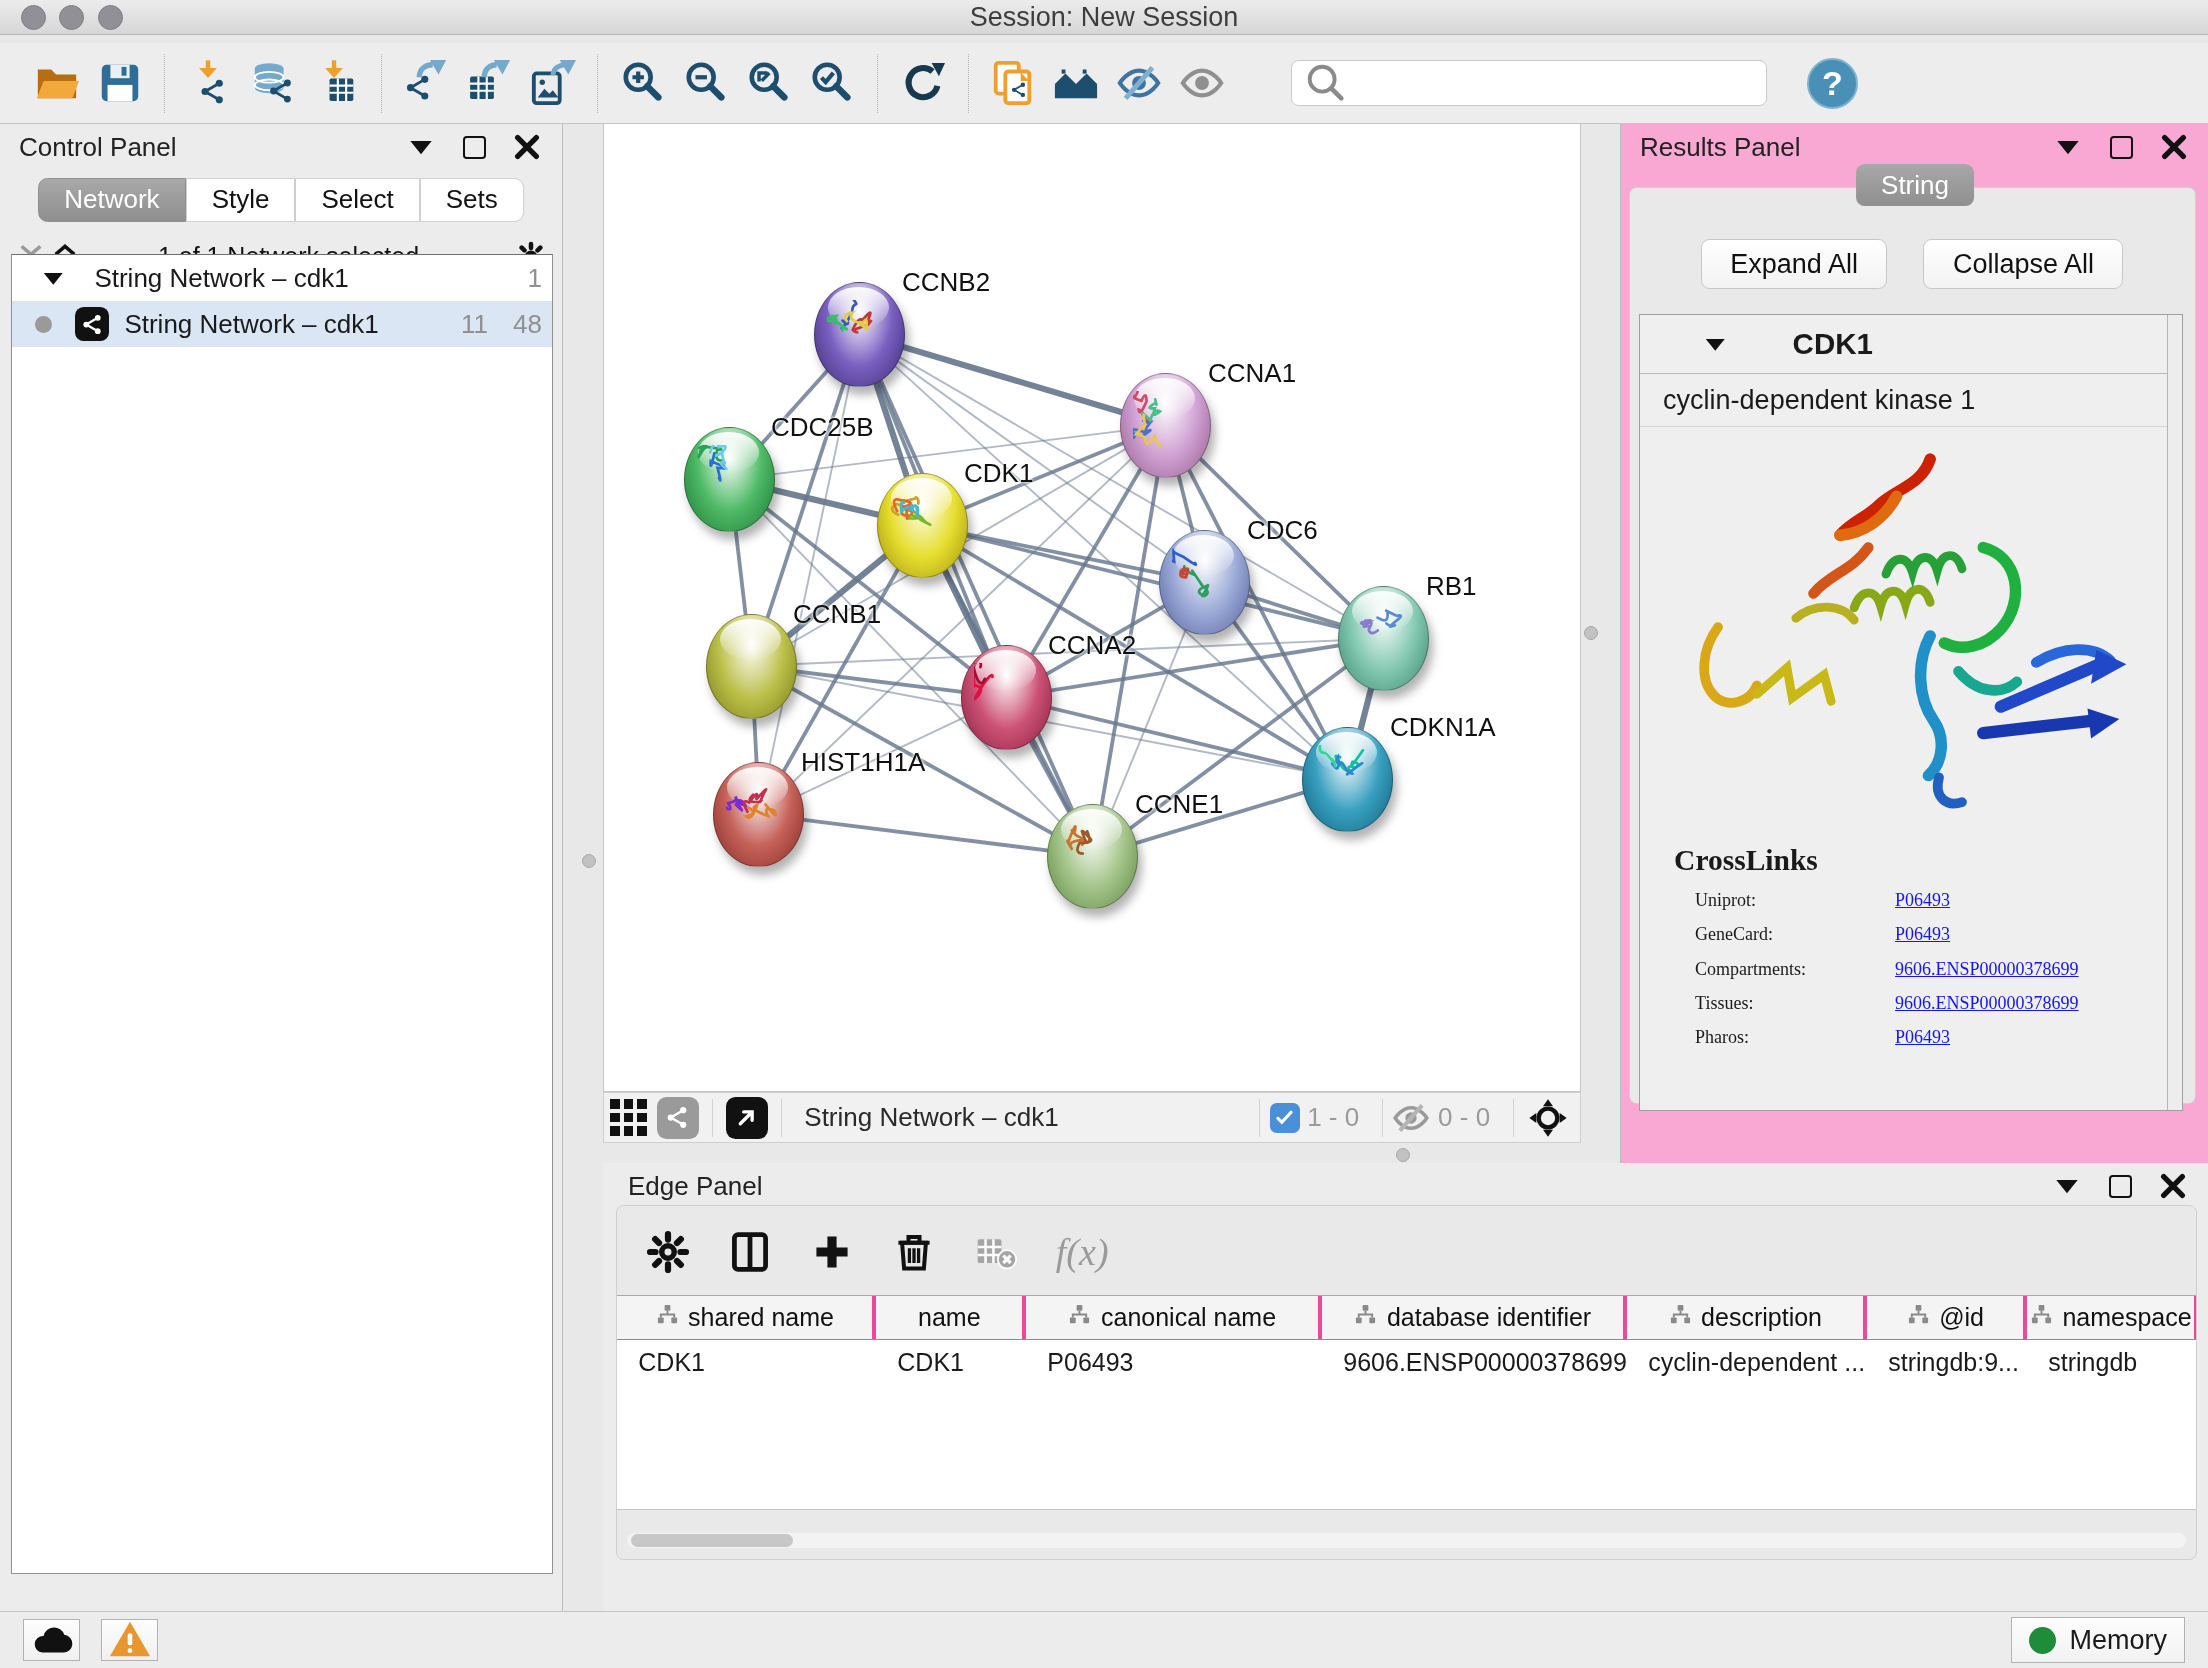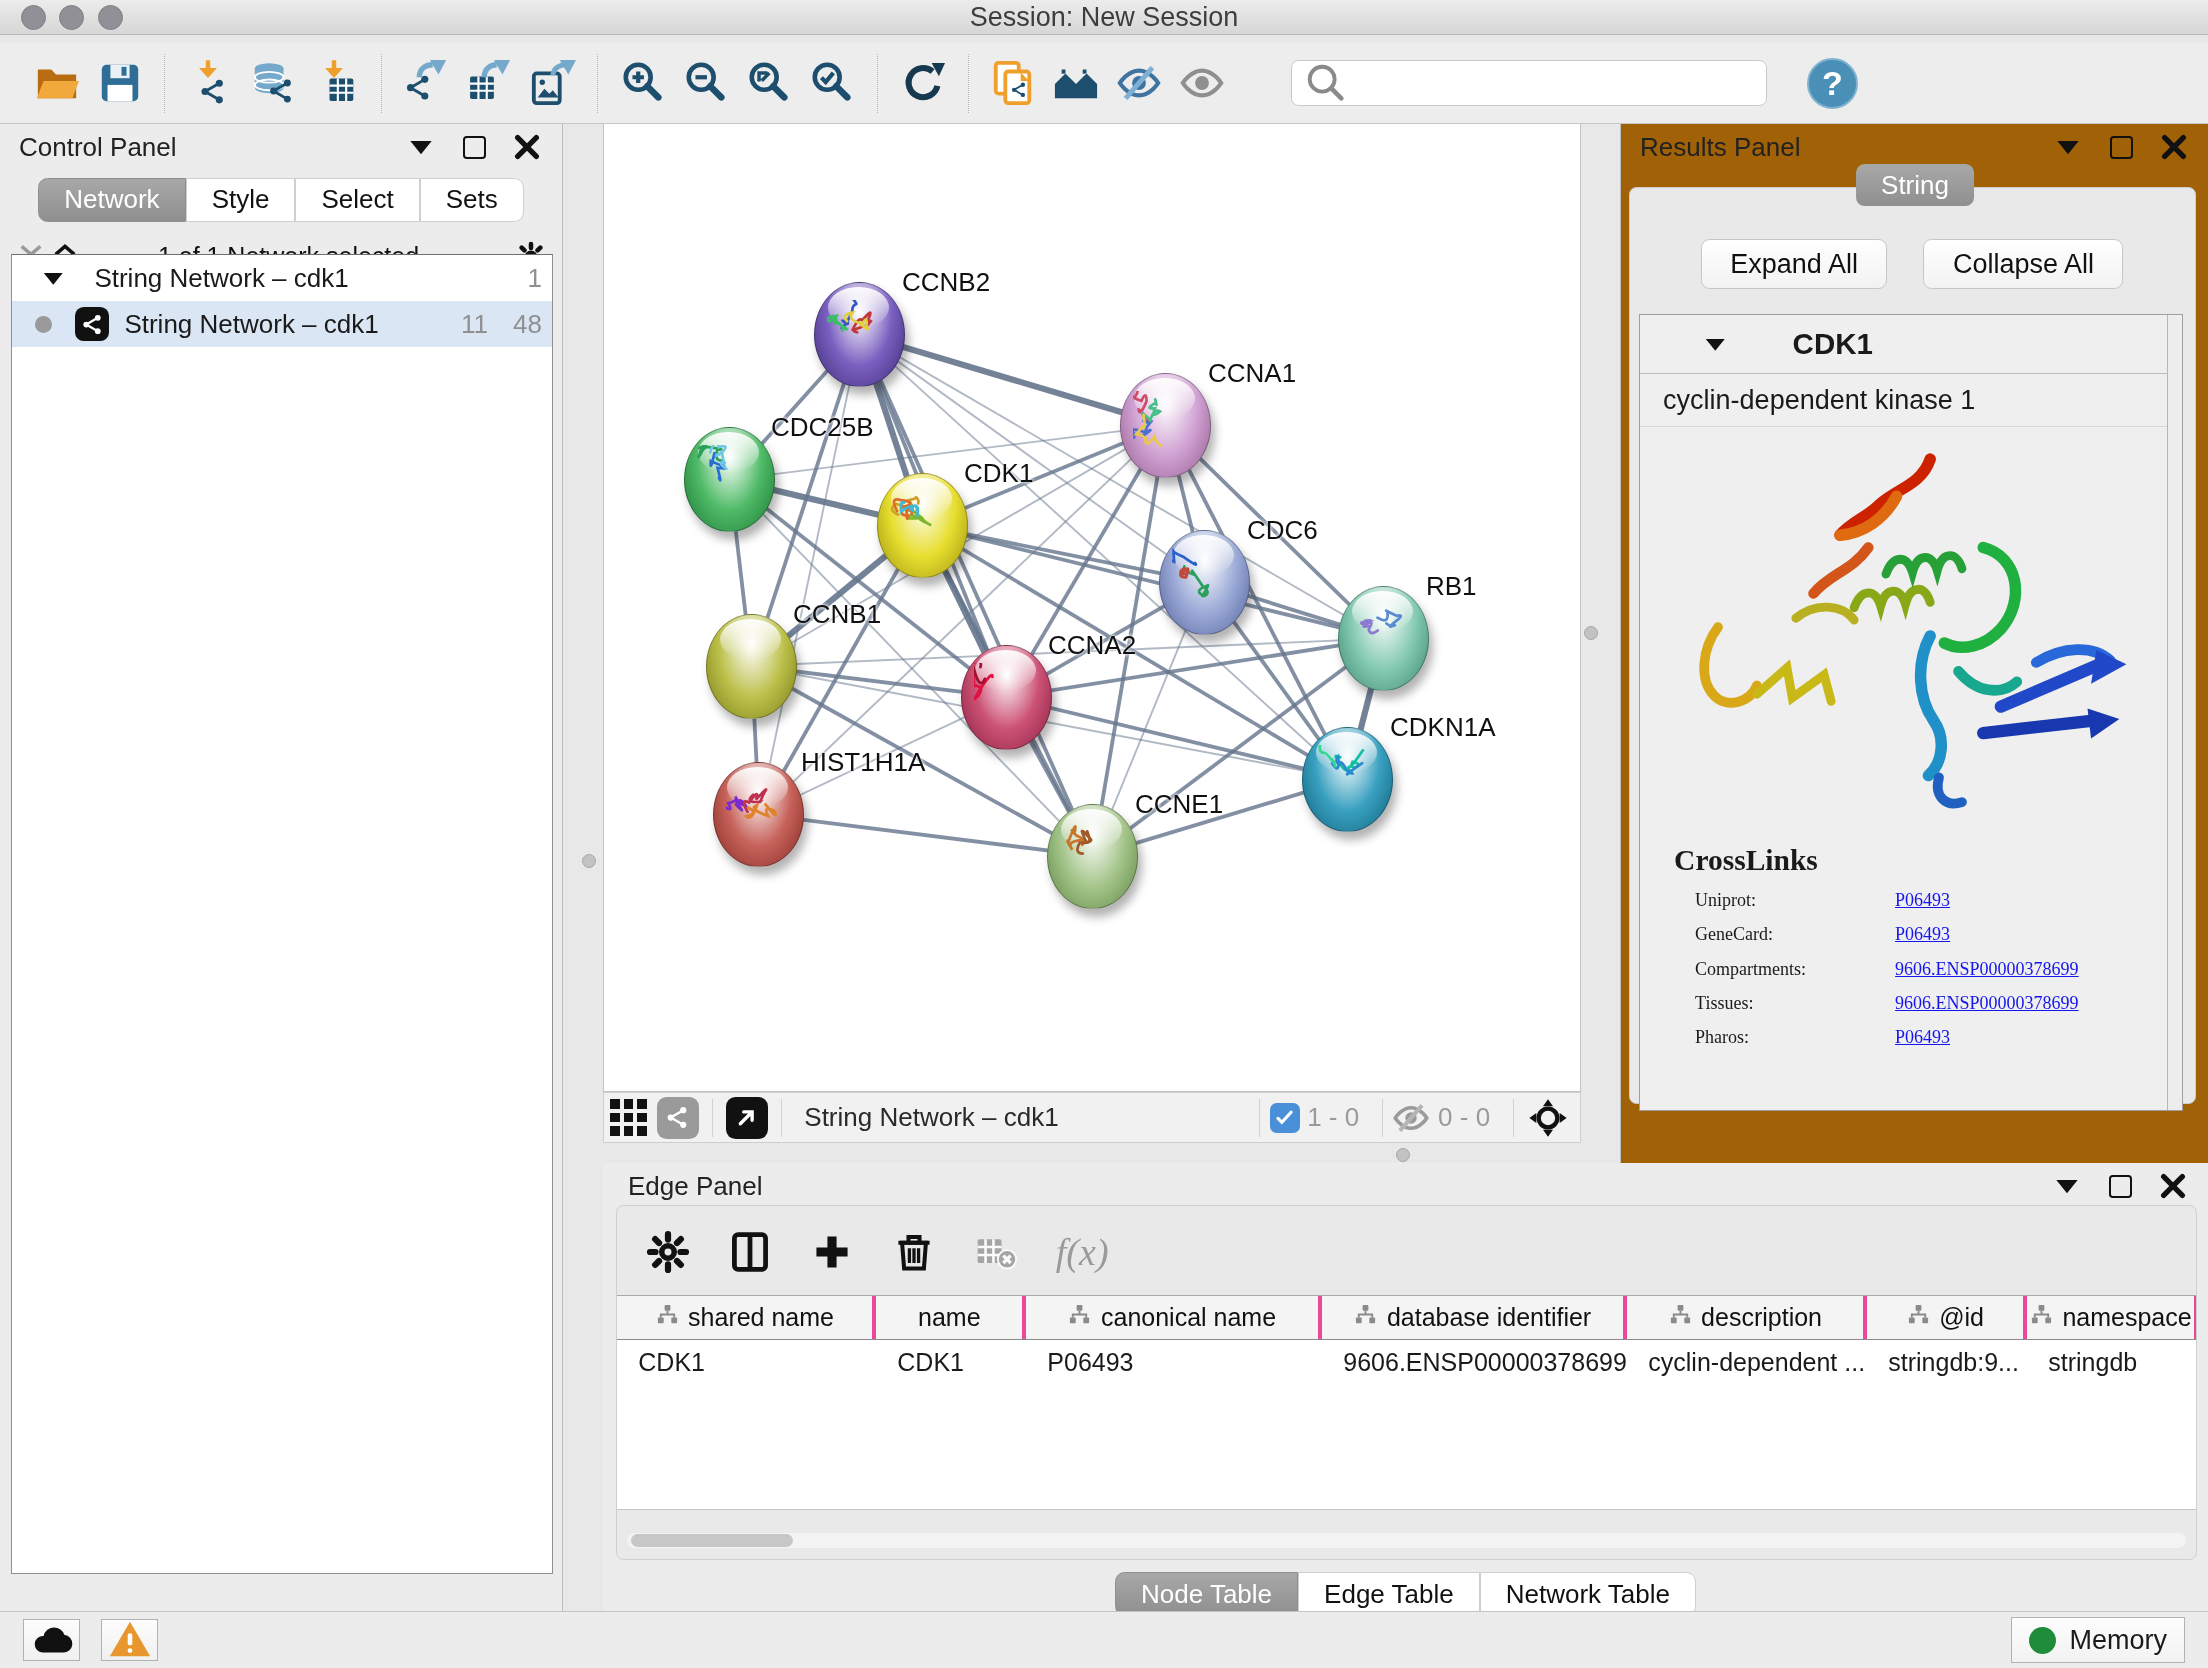--- a/index.html
+++ b/index.html
@@ -84,21 +84,21 @@
   .checkbox svg{width:21px;height:21px;}
   .blackchip{width:42px;height:42px;background:#111;border-radius:9.5px;display:flex;
     align-items:center;justify-content:center;}
   .greychip{width:42px;height:42px;background:#9a9a9a;border-radius:9.5px;display:flex;
     align-items:center;justify-content:center;}
   .grid9{display:grid;grid-template-columns:repeat(3,9.5px);grid-gap:3.8px;}
   .grid9 i{width:9.5px;height:9.5px;background:#111;}
   .grip{position:absolute;width:14.3px;height:14.3px;border-radius:50%;background:#c2c2c2;border:1px solid #a8a8a8;}
 
   
-  .results-panel{position:absolute;left:1620px;top:124px;width:589px;height:1488px;background:#a16207;
+  .results-panel{position:absolute;left:1620px;top:124px;width:589px;height:1488px;background:#f9a8d4;
     border-left:1px solid #bdbdbd;}
   .rp-tab{position:absolute;left:50%;transform:translateX(-50%);top:40px;z-index:3;
     height:42px;padding:0 25px;background:linear-gradient(#a8a8a8,#8f8f8f);color:#fff;
     font-size:26px;display:flex;align-items:center;border-radius:8.6px;}
   .rp-box{position:absolute;left:7.6px;right:13.3px;top:63px;height:917px;background:#e9e9e9;
     border:1px solid #cfcfcf;border-radius:7.6px;}
   .rp-buttons{display:flex;justify-content:center;gap:36px;margin-top:51px;}
   .btn{background:linear-gradient(#ffffff,#f2f2f2);border:1px solid #c6c6c6;border-radius:8.6px;
     font-size:27px;color:#111;padding:8.6px 28.5px;}
   .protein-card{position:relative;margin:25px 11.4px 0 9.5px;height:797px;background:#efefef;
@@ -924,25 +924,20 @@
               <div class="nt-cell" style="width: 240px;">cyclin-dependent ...</div>
               <div class="nt-cell" style="width: 160px;">stringdb:9...</div>
               <div class="nt-cell" style="width: 171px;">stringdb</div>
             </div>
           </div>
       </div>
       <div class="hscroll">
         <div class="hthumb"></div>
       </div>
     </div>
-    <div class="tp-tabs" id="tp-tabs">
-        <div class="tab first sel">Node Table</div>
-        <div class="tab">Edge Table</div>
-        <div class="tab last">Network Table</div>
-      </div>
   </div>
 
   <div class="status-bar">
     <div class="sb-btn">
         <span style="display: inline-flex; align-items: center; justify-content: center;">
           <svg viewBox="0 0 24 24" width="46" height="46" style="width:100%;height:100%">
             <path d="M7 18.5a4.3 4.3 0 1 1 .6-8.6A5.6 5.6 0 0 1 18.4 9.3 4.6 4.6 0 0 1 17.6 18.5z" fill="#111"></path>
           </svg>
         </span>
       </div>

